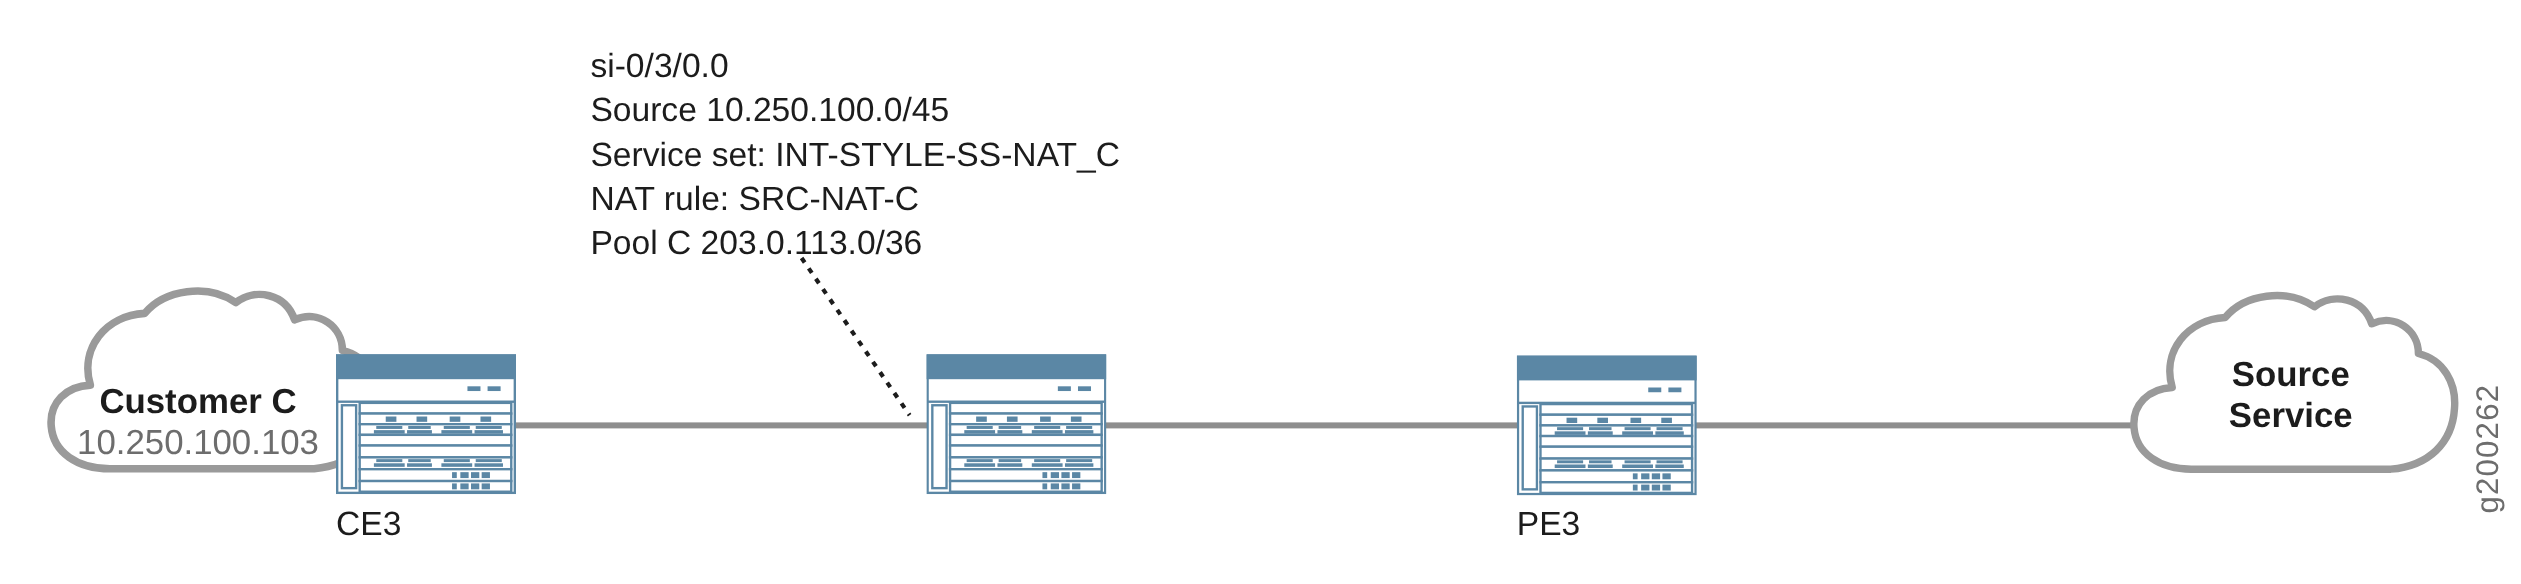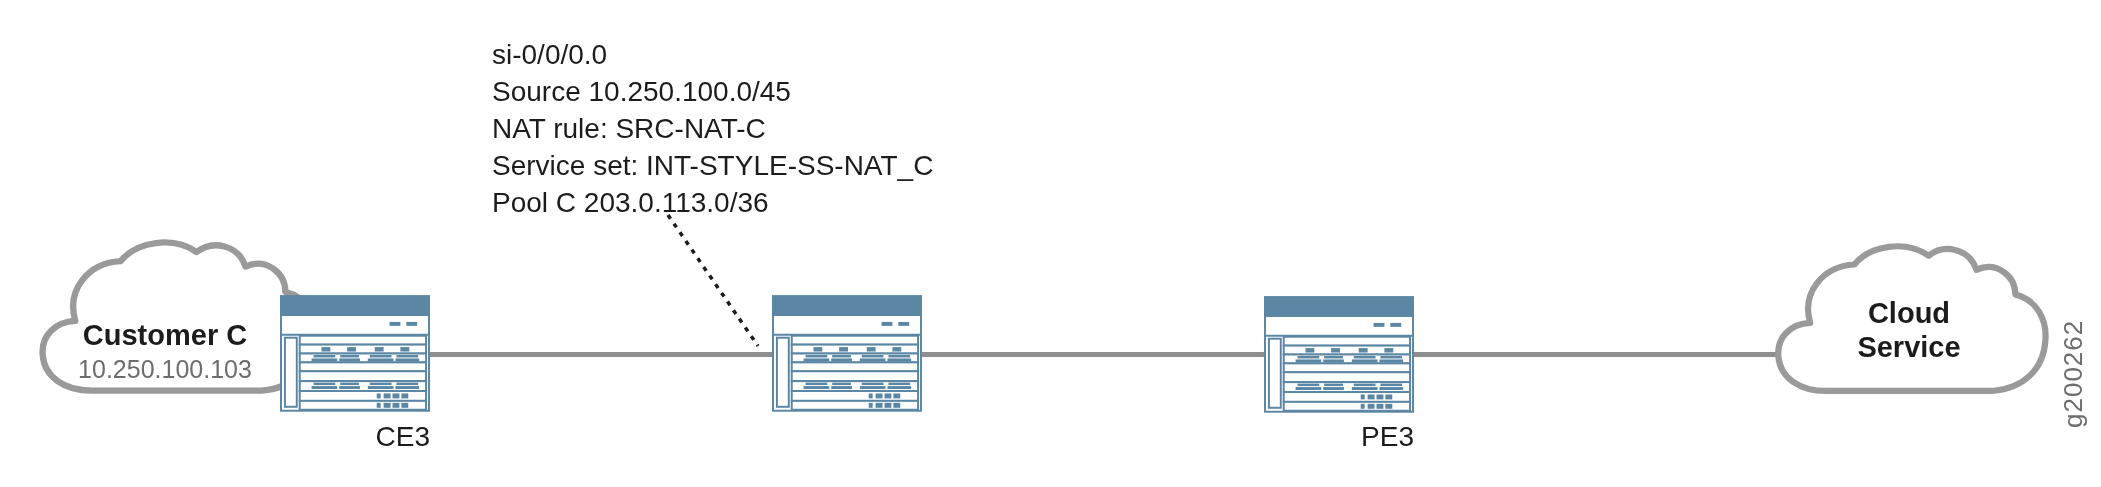--- a/index.html
+++ b/index.html
@@ -10,26 +10,26 @@
     font-family:"Liberation Sans", sans-serif;
     overflow:hidden;
   }
   .layer{position:absolute;left:0;top:0;}
   .annotation{
     position:absolute;left:492px;top:36px;
     font-size:28px;line-height:37px;color:#1c1c1c;
     white-space:nowrap;
   }
   .node-label{
-    position:absolute;width:150px;text-align:right;
+    position:absolute;width:150px;text-align:left;
     font-size:28px;color:#1c1c1c;
   }
   .cloud-text{position:absolute;text-align:center;white-space:nowrap;}
   .cloud-title{font-size:29px;font-weight:600;color:#1c1c1c;line-height:34px;}
-  .cloud-sub{font-size:25px;font-weight:400;color:#6d6d6d;line-height:34px;}
+  .cloud-sub{font-size:29px;font-weight:400;color:#6d6d6d;line-height:34px;}
   .figure-id{
     position:absolute;left:2058px;top:428px;
     transform-origin:0 0;transform:rotate(-90deg);
     font-size:26px;color:#6d6d6d;white-space:nowrap;letter-spacing:1px;
   }
 </style>
 </head>
 <body>
 
 <div class="canvas">
@@ -109,34 +109,34 @@
 
     <use href="#sym-cloud" x="22" y="234" width="313" height="172"></use>
     <use href="#sym-cloud" x="1760" y="238" width="302" height="168"></use>
 
     <use href="#sym-router" x="280" y="295" width="150" height="117"></use>
     <use href="#sym-router" x="772" y="295" width="150" height="117"></use>
     <use href="#sym-router" x="1264" y="296" width="150" height="117"></use>
   </svg>
 
   <div class="annotation">
-    <div>si-0/0/0.0</div>
+    <div>si-0/3/0.0</div>
     <div>Source 10.250.100.0/45</div>
+    <div>Service set: INT-STYLE-SS-NAT_C</div>
     <div>NAT rule: SRC-NAT-C</div>
-    <div>Service set: INT-STYLE-SS-NAT_C</div>
     <div>Pool C 203.0.113.0/36</div>
   </div>
 
   <div class="cloud-text" style="left:10px;top:318px;width:310px;">
     <div class="cloud-title">Customer C</div>
     <div class="cloud-sub">10.250.100.103</div>
   </div>
 
   <div class="cloud-text" style="left:1758px;top:296px;width:302px;">
-    <div class="cloud-title">Cloud</div>
+    <div class="cloud-title">Source</div>
     <div class="cloud-title">Service</div>
   </div>
 
   <div class="node-label" style="left:280px;top:421px;">CE3</div>
   <div class="node-label" style="left:1264px;top:421px;">PE3</div>
 
   <div class="figure-id">g200262</div>
 
 </div>
 

